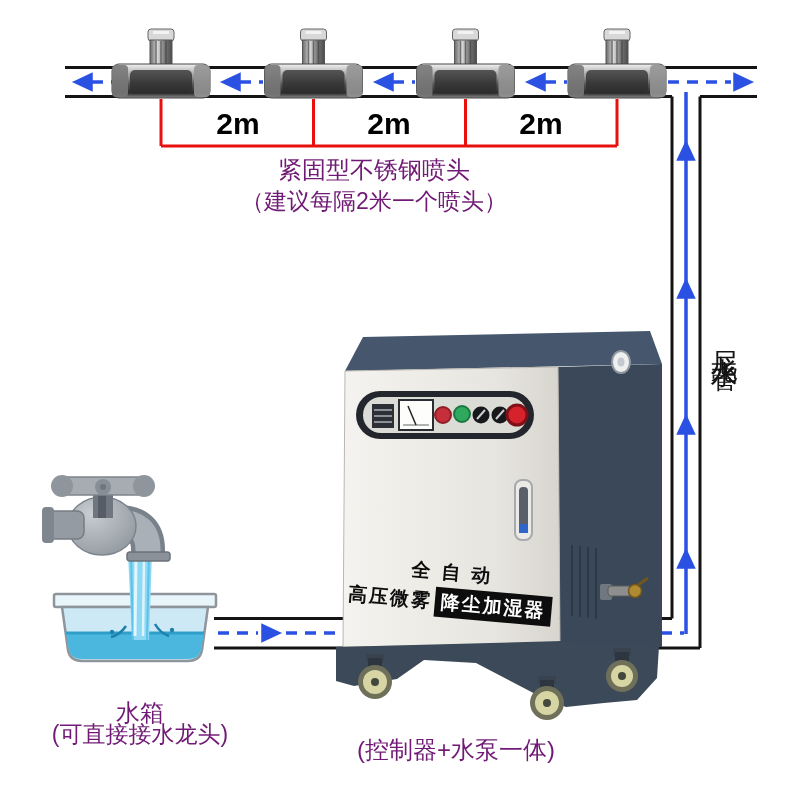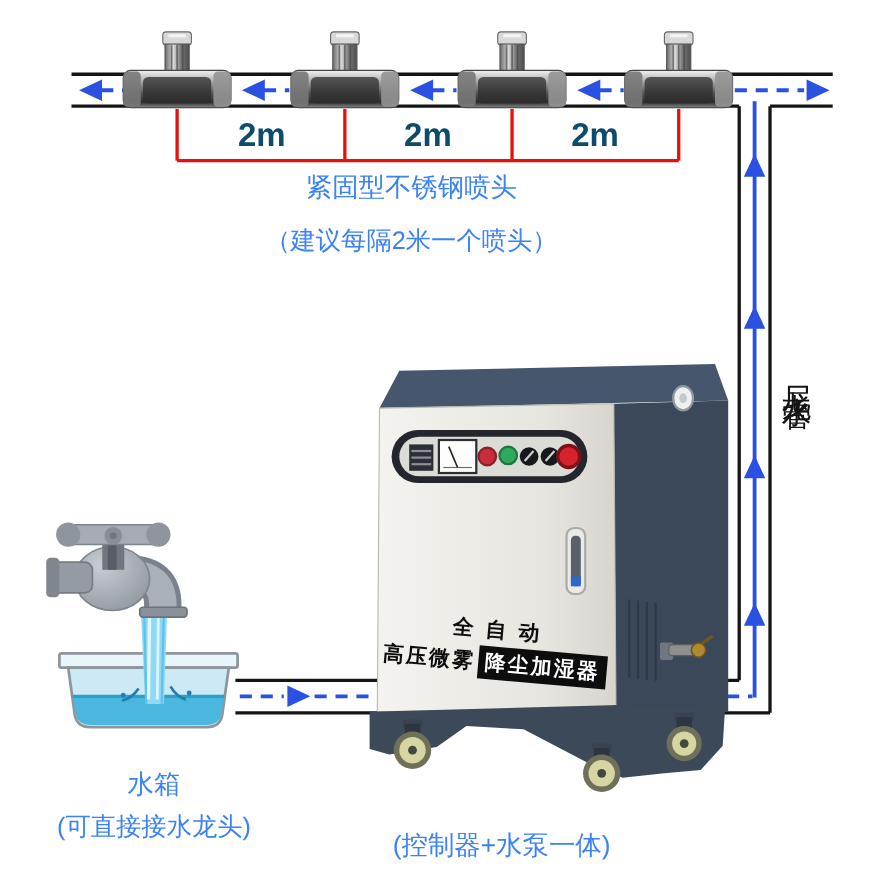--- a/index.html
+++ b/index.html
@@ -1,24 +1,24 @@
 <!DOCTYPE html>
 <html><head>
 <meta charset="utf-8">
 <style>
   html,body{margin:0;padding:0;background:#fff;}
   #canvas{
     position:relative;width:800px;height:800px;background:#ffffff;overflow:hidden;
     font-family:"Liberation Sans","DejaVu Sans",sans-serif;
   }
   #diagram-svg{position:absolute;left:0;top:0;}
-  .label{position:absolute;transform:translate(-50%,-50%);white-space:nowrap;color:#3b82f6;}
-  .dim-label{color:#0c4a6e;font-weight:bold;font-size:30px;}
+  .label{position:absolute;transform:translate(-50%,-50%);white-space:nowrap;color:#701a75;}
+  .dim-label{color:#000000;font-weight:bold;font-size:30px;}
   .cap1{font-size:24px;}
-  .cap2{font-size:23px;margin-top:18px;}
+  .cap2{font-size:23px;}
   .vertical-label{
     position:absolute;writing-mode:vertical-rl;text-orientation:upright;
     font-size:27px;letter-spacing:5px;color:#141414;white-space:nowrap;
   }
   .machine-text{
     position:absolute;left:344px;top:560px;width:214px;text-align:center;
     transform:rotate(5deg);color:#0d0d0d;
   }
   .machine-text .l1{font-size:19px;font-weight:bold;letter-spacing:11px;margin-left:8px;}
   .machine-text .l2{display:flex;align-items:center;justify-content:center;margin-top:2px;}

